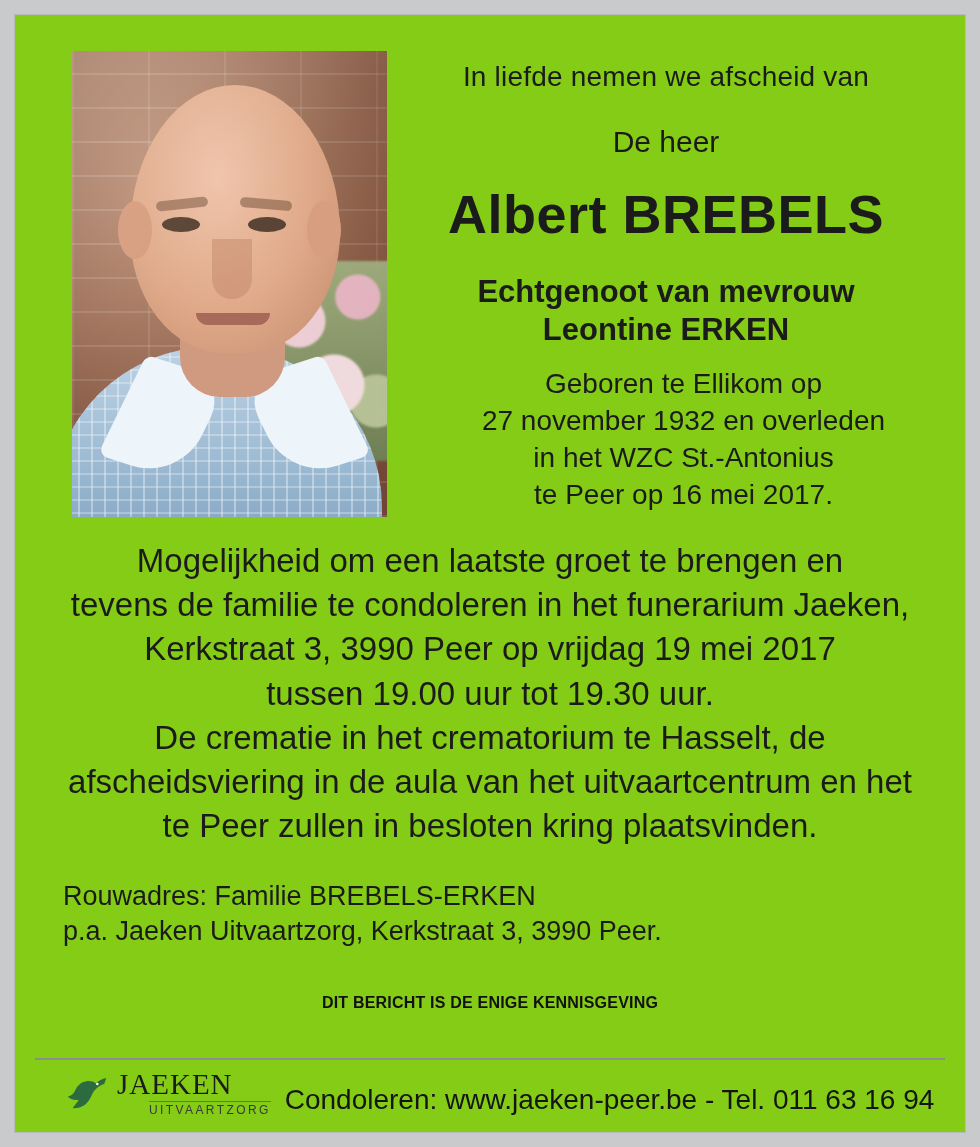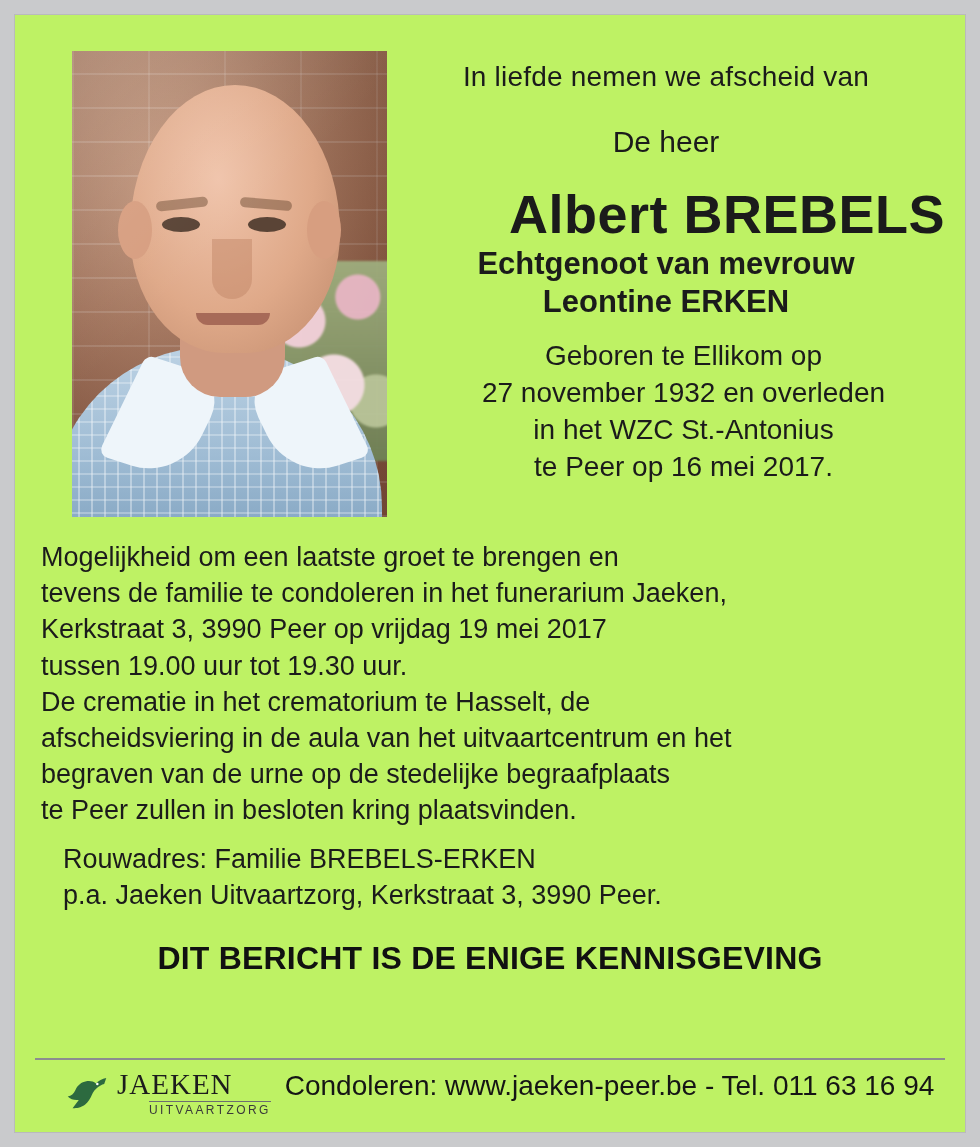--- a/index.html
+++ b/index.html
@@ -19,21 +19,21 @@
     height: 1147px;
     box-sizing: border-box;
     background: #c9cacc;
     padding: 14px;
   }
 
   .card {
     width: 100%;
     height: 100%;
     box-sizing: border-box;
-    background: #bef264;
+    background: #84cc16;
     border: 1px solid #b9babc;
     padding: 18px 20px 10px 20px;
     display: flex;
     flex-direction: column;
   }
 
   .top {
     display: flex;
     flex-direction: row;
     align-items: flex-start;
@@ -216,68 +216,68 @@
     margin-bottom: 32px;
   }
   .line-title {
     font-size: 30px;
     margin-bottom: 24px;
   }
   .name {
     font-size: 54px;
     font-weight: bold;
     letter-spacing: .5px;
+    margin-bottom: 28px;
     white-space: nowrap;
-    text-align: right;
   }
   .spouse {
     font-size: 31px;
     font-weight: bold;
     line-height: 1.22;
     margin-bottom: 16px;
   }
   .birth {
     font-size: 28px;
     line-height: 1.33;
     padding-left: 35px;
   }
 
   .body-block {
     margin-top: 22px;
-    text-align: left;
-    font-size: 27px;
+    text-align: center;
+    font-size: 33px;
     line-height: 1.34;
     color: #1b1b1b;
     padding: 0 6px;
   }
 
   .address-block {
-    margin-top: 14px;
+    margin-top: 30px;
     text-align: left;
     font-size: 27px;
     line-height: 1.32;
     color: #1b1b1b;
     padding-left: 28px;
   }
 
   .notice {
-    margin-top: 26px;
+    margin-top: 44px;
     text-align: center;
-    font-size: 32px;
+    font-size: 16px;
     font-weight: bold;
     letter-spacing: .2px;
     color: #111;
   }
 
   .footer {
     margin-top: auto;
     padding-top: 10px;
     border-top: 2px solid #8c8d8f;
     display: flex;
-    align-items: flex-start;
+    align-items: flex-end;
     gap: 14px;
     padding-left: 30px;
     padding-bottom: 6px;
   }
 
   .logo {
     display: flex;
     align-items: center;
     gap: 8px;
     flex: 0 0 auto;
@@ -364,21 +364,20 @@
 
     </div>
 
     <div class="body-block">
       <div>Mogelijkheid om een laatste groet te brengen en</div>
       <div>tevens de familie te condoleren in het funerarium Jaeken,</div>
       <div>Kerkstraat 3, 3990 Peer op vrijdag 19 mei 2017</div>
       <div>tussen 19.00 uur tot 19.30 uur.</div>
       <div>De crematie in het crematorium te Hasselt, de</div>
       <div>afscheidsviering in de aula van het uitvaartcentrum en het</div>
-      <div>begraven van de urne op de stedelijke begraafplaats</div>
       <div>te Peer zullen in besloten kring plaatsvinden.</div>
     </div>
 
     <div class="address-block">
       <div>Rouwadres: Familie BREBELS-ERKEN</div>
       <div>p.a. Jaeken Uitvaartzorg, Kerkstraat 3, 3990 Peer.</div>
     </div>
 
     <div class="notice">DIT BERICHT IS DE ENIGE KENNISGEVING</div>
 

